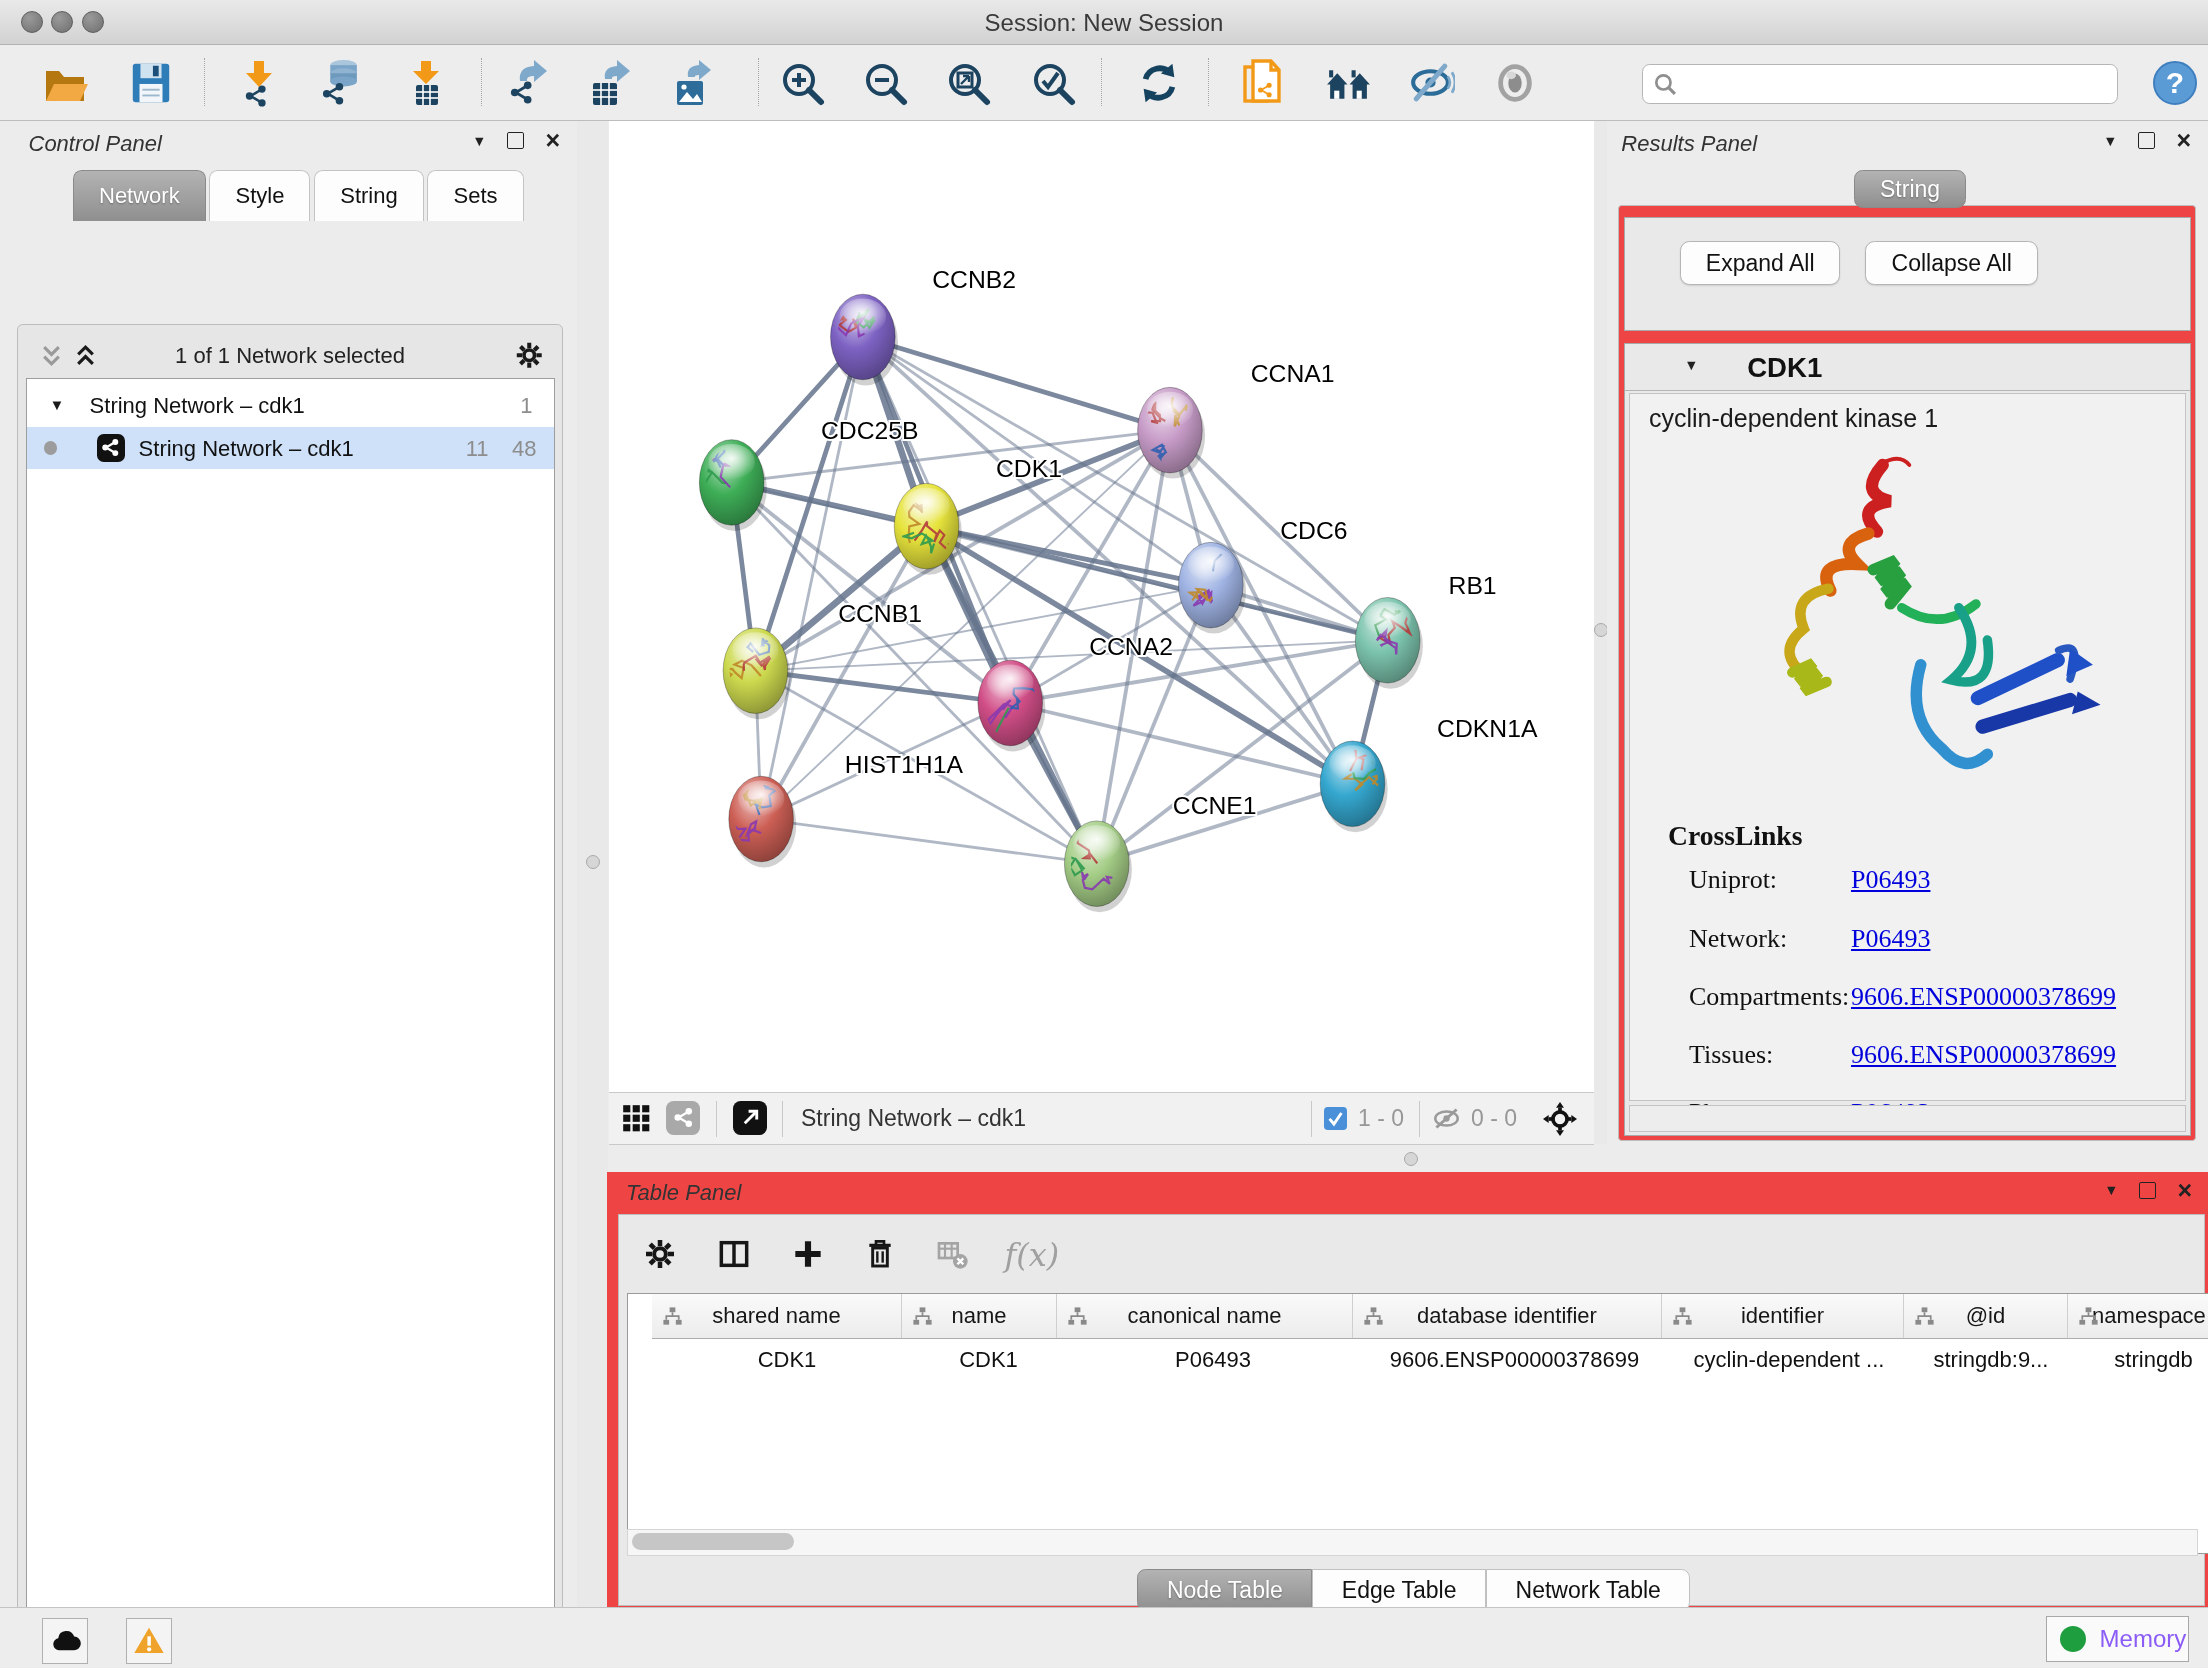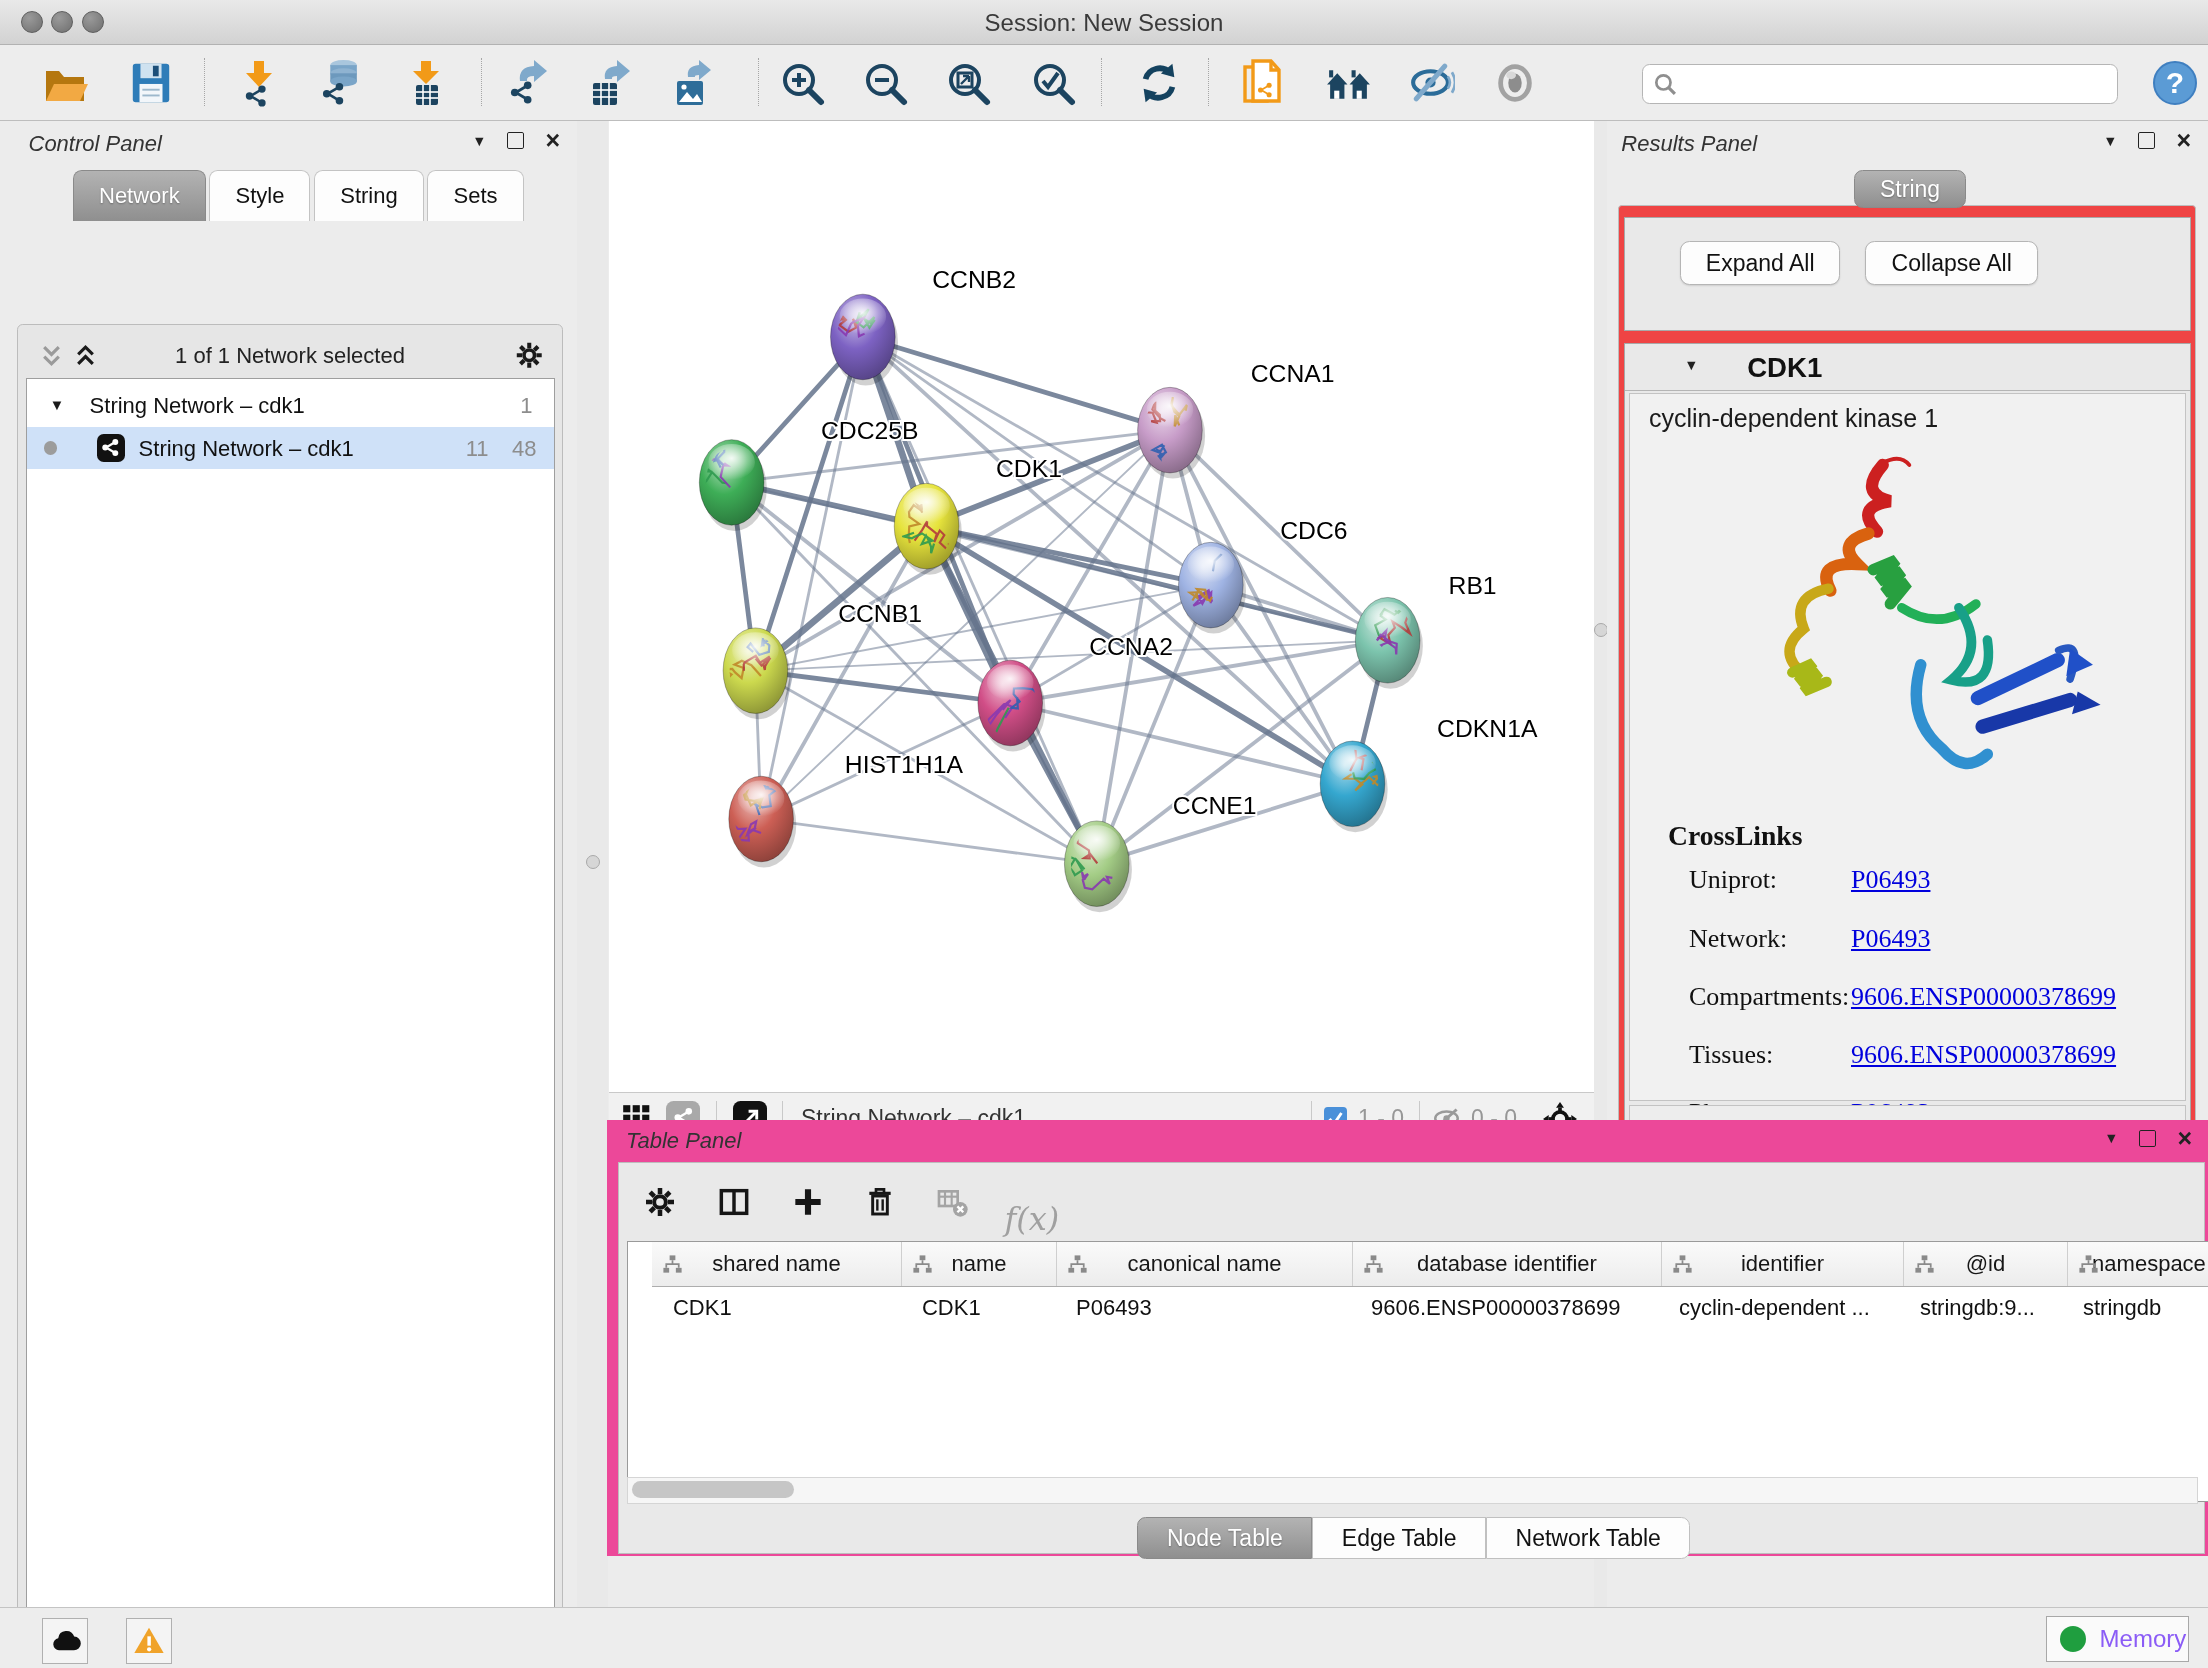--- a/index.html
+++ b/index.html
@@ -57,25 +57,25 @@
   #rp-body{position:absolute;left:3.8px;top:49px;width:555px;height:706px;background:#f1f1f1;border:1px solid #c3c3c3;}
   #rp-desc{position:absolute;left:19px;top:9.5px;font-size:25px;color:#1a1a1a;}
   #rp-protein{position:absolute;left:48px;top:52px;}
   #rp-crosslinks{position:absolute;left:0px;top:426px;width:100%;font-family:"Liberation Serif","DejaVu Serif",serif;}
   #rp-cl-title{font-size:27.6px;font-weight:bold;color:#111;margin-left:38px;}
   .cl-row{position:relative;height:45px;margin-top:13.3px;}
   .cl-label{position:absolute;left:59px;font-size:26px;color:#111;}
   .cl-link{position:absolute;left:221px;font-size:26px;color:#0000dd;text-decoration:underline;}
   #rp-scroll{position:absolute;left:3.8px;top:761px;width:555px;height:25px;background:#ededed;border:1px solid #c3c3c3;}
   
-  #table-panel{position:absolute;left:607px;top:1120px;width:1602px;height:436px;background:#ec4899;}
+  #table-panel{position:absolute;left:607px;top:1172px;width:1602px;height:436px;background:#ef4444;text-align:center;}
   #tp-box{position:absolute;left:11.4px;top:42px;width:1585px;height:390px;background:#e9e9e9;border:1px solid #bdbdbd;}
   .tp-ico{position:absolute;top:23px;color:#161616;}
   .tp-ico.dis{color:#a4a4a4;}
-  #tp-fx{position:absolute;left:385px;top:21px;font-family:"DejaVu Serif",serif;font-style:italic;font-size:32px;color:#a0a0a0;margin-top:16px;}
+  #tp-fx{position:absolute;left:385px;top:21px;font-family:"DejaVu Serif",serif;font-style:italic;font-size:32px;color:#a0a0a0;}
   #tp-table{position:absolute;left:7.6px;top:78px;width:1569px;height:259px;background:#fff;border:1px solid #9a9a9a;overflow:hidden;padding-left:24px;}
   #tp-header{display:flex;height:44px;background:linear-gradient(#fafafa,#ececec);border-bottom:1px solid #adadad;}
   .th-cell{position:relative;height:44px;border-right:1px solid #cfcfcf;display:flex;align-items:center;justify-content:center;font-size:22px;color:#161616;flex:none;}
   .th-cell svg{position:absolute;left:9.5px;top:11.4px;color:#8a8a8a;}
   #tp-row{display:flex;height:42px;}
   .td-cell{height:42px;line-height:42px;padding-left:21px;font-size:22px;color:#111;flex:none;white-space:nowrap;overflow:hidden;box-sizing:border-box;}
   #tp-hscroll{position:absolute;left:7.6px;top:314px;width:1569px;height:25px;background:#f6f6f6;border:1px solid #d5d5d5;}
   #tp-hthumb{position:absolute;left:3.8px;top:2.9px;width:162px;height:17px;border-radius:8.6px;background:#c6c6c6;}
   #tp-tabs{position:absolute;left:518px;top:354px;display:flex;}
   .tp-tab{height:40px;line-height:40px;padding:0 28.5px;font-size:23px;background:#fdfdfd;border:1px solid #c0c0c0;color:#111;}

